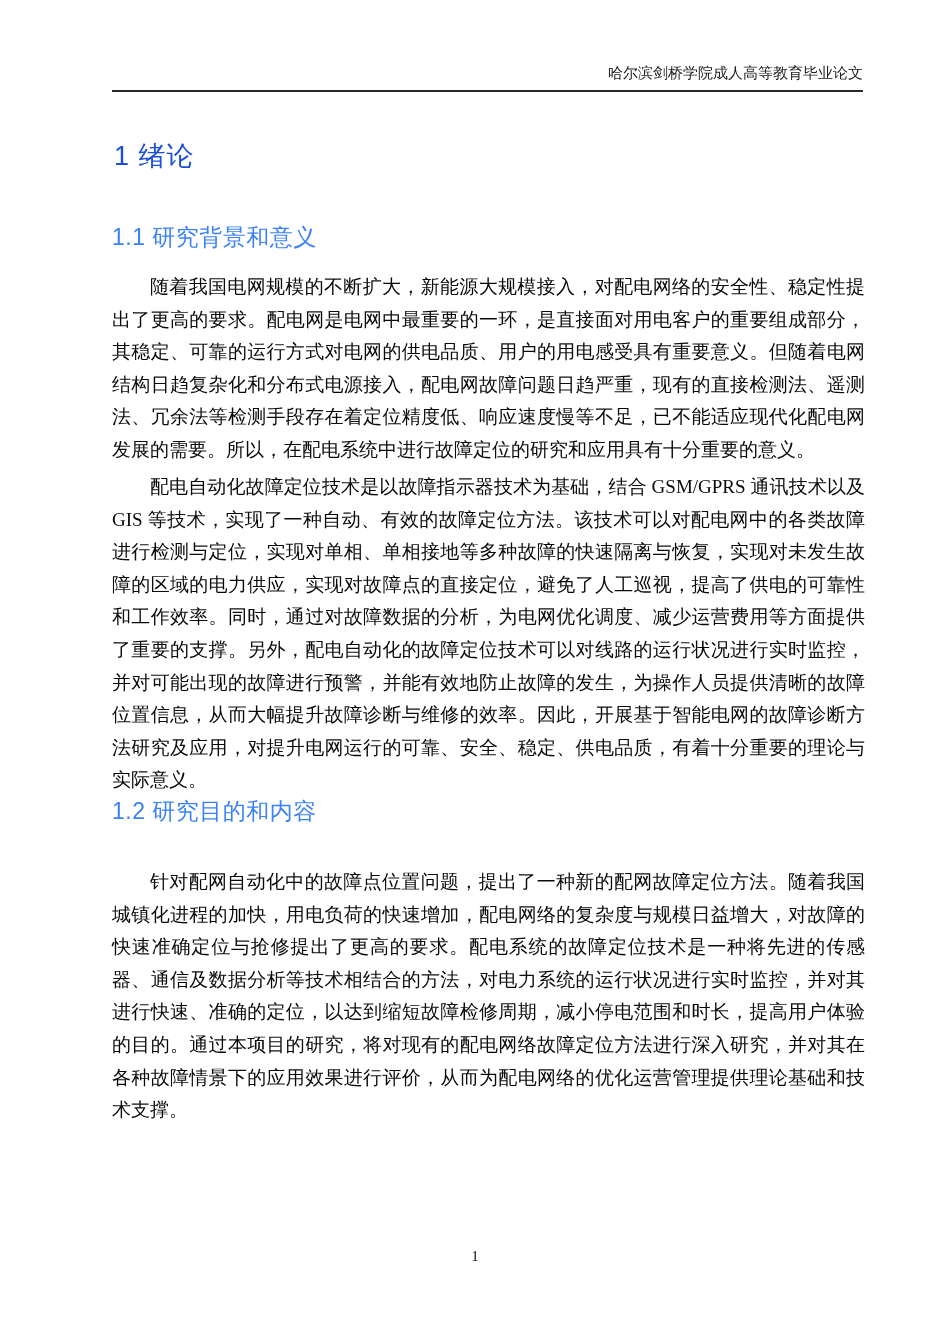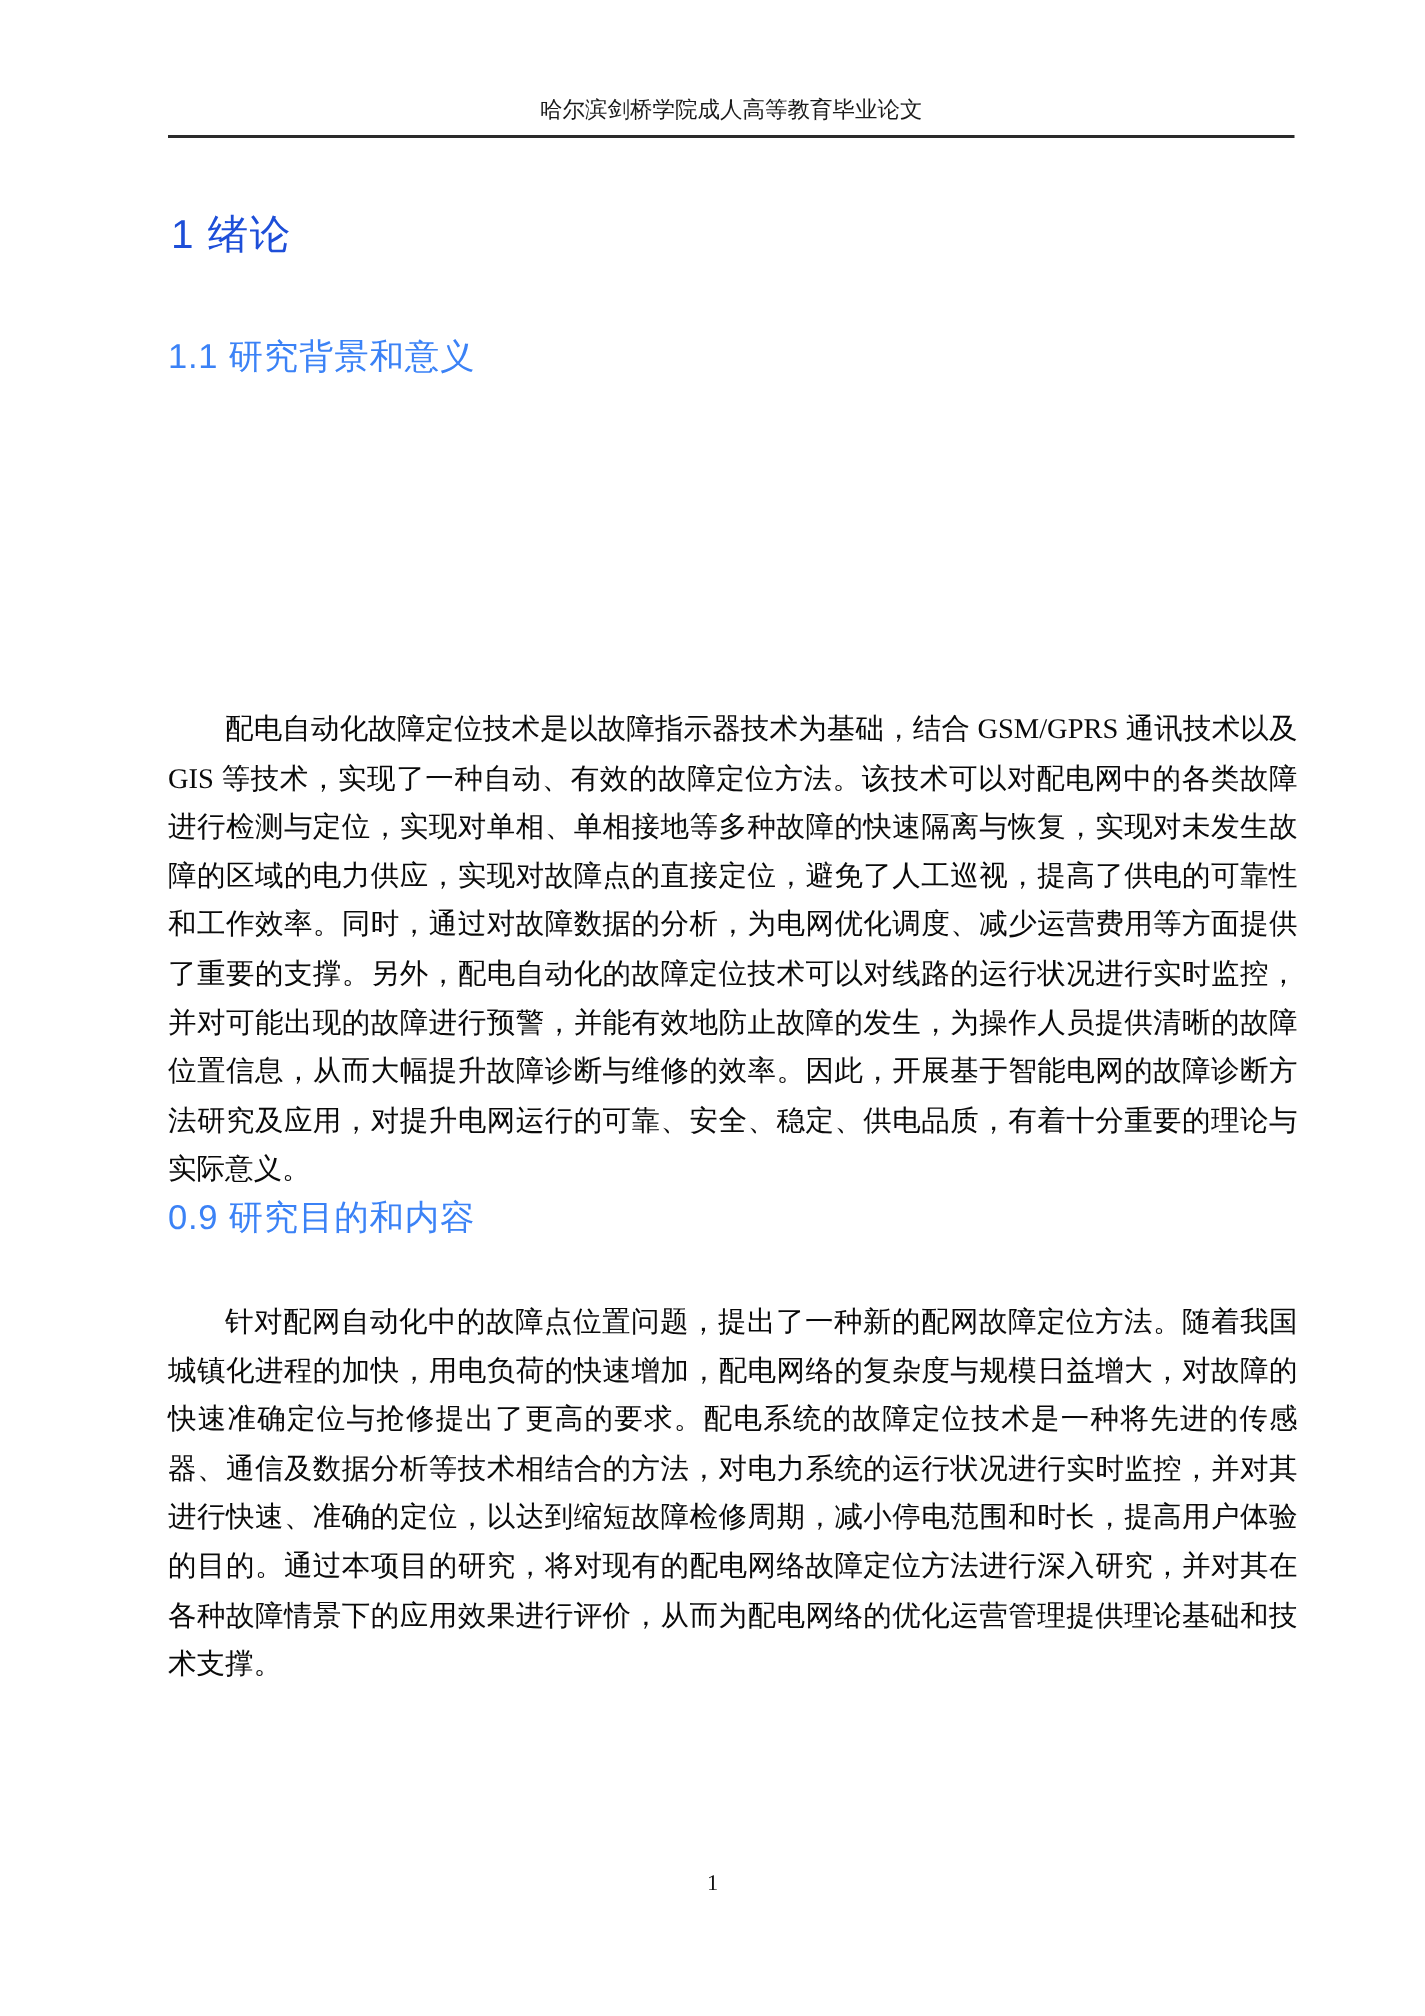--- a/index.html
+++ b/index.html
@@ -13,21 +13,21 @@
     height: 1344px;
     background: #ffffff;
     overflow: hidden;
     color: #000000;
   }
   .page-header {
     position: absolute;
     top: 64px;
     left: 112px;
     width: 751px;
-    text-align: center;
+    text-align: right;
     font-family: "Liberation Serif", "DejaVu Serif", serif;
     font-size: 15px;
     color: #1a1a1a;
     padding-bottom: 7px;
     border-bottom: 2px solid #2a2a2a;
   }
   .chapter-title {
     position: absolute;
     top: 138px;
     left: 114px;
@@ -85,23 +85,24 @@
 <div class="page">
 
   <div class="page-header">
     <span>哈尔滨剑桥学院成人高等教育毕业论文</span>
   </div>
 
   <h1 class="chapter-title">1 绪论</h1>
 
   <h2 class="section-title s1">1.1 研究背景和意义</h2>
 
+  <p class="body-para p1">随着我国电网规模的不断扩大，新能源大规模接入，对配电网络的安全性、稳定性提出了更高的要求。配电网是电网中最重要的一环，是直接面对用电客户的重要组成部分，其稳定、可靠的运行方式对电网的供电品质、用户的用电感受具有重要意义。但随着电网结构日趋复杂化和分布式电源接入，配电网故障问题日趋严重，现有的直接检测法、遥测法、冗余法等检测手段存在着定位精度低、响应速度慢等不足，已不能适应现代化配电网发展的需要。所以，在配电系统中进行故障定位的研究和应用具有十分重要的意义。</p>
 
   <p class="body-para p2">配电自动化故障定位技术是以故障指示器技术为基础，结合 GSM/GPRS 通讯技术以及 GIS 等技术，实现了一种自动、有效的故障定位方法。该技术可以对配电网中的各类故障进行检测与定位，实现对单相、单相接地等多种故障的快速隔离与恢复，实现对未发生故障的区域的电力供应，实现对故障点的直接定位，避免了人工巡视，提高了供电的可靠性和工作效率。同时，通过对故障数据的分析，为电网优化调度、减少运营费用等方面提供了重要的支撑。另外，配电自动化的故障定位技术可以对线路的运行状况进行实时监控，并对可能出现的故障进行预警，并能有效地防止故障的发生，为操作人员提供清晰的故障位置信息，从而大幅提升故障诊断与维修的效率。因此，开展基于智能电网的故障诊断方法研究及应用，对提升电网运行的可靠、安全、稳定、供电品质，有着十分重要的理论与实际意义。</p>
 
-  <h2 class="section-title s2">0.9 研究目的和内容</h2>
+  <h2 class="section-title s2">1.2 研究目的和内容</h2>
 
   <p class="body-para p3">针对配网自动化中的故障点位置问题，提出了一种新的配网故障定位方法。随着我国城镇化进程的加快，用电负荷的快速增加，配电网络的复杂度与规模日益增大，对故障的快速准确定位与抢修提出了更高的要求。配电系统的故障定位技术是一种将先进的传感器、通信及数据分析等技术相结合的方法，对电力系统的运行状况进行实时监控，并对其进行快速、准确的定位，以达到缩短故障检修周期，减小停电范围和时长，提高用户体验的目的。通过本项目的研究，将对现有的配电网络故障定位方法进行深入研究，并对其在各种故障情景下的应用效果进行评价，从而为配电网络的优化运营管理提供理论基础和技术支撑。</p>
 
 
   <div class="page-footer">1</div>
 
 </div>
 
 </body></html>

